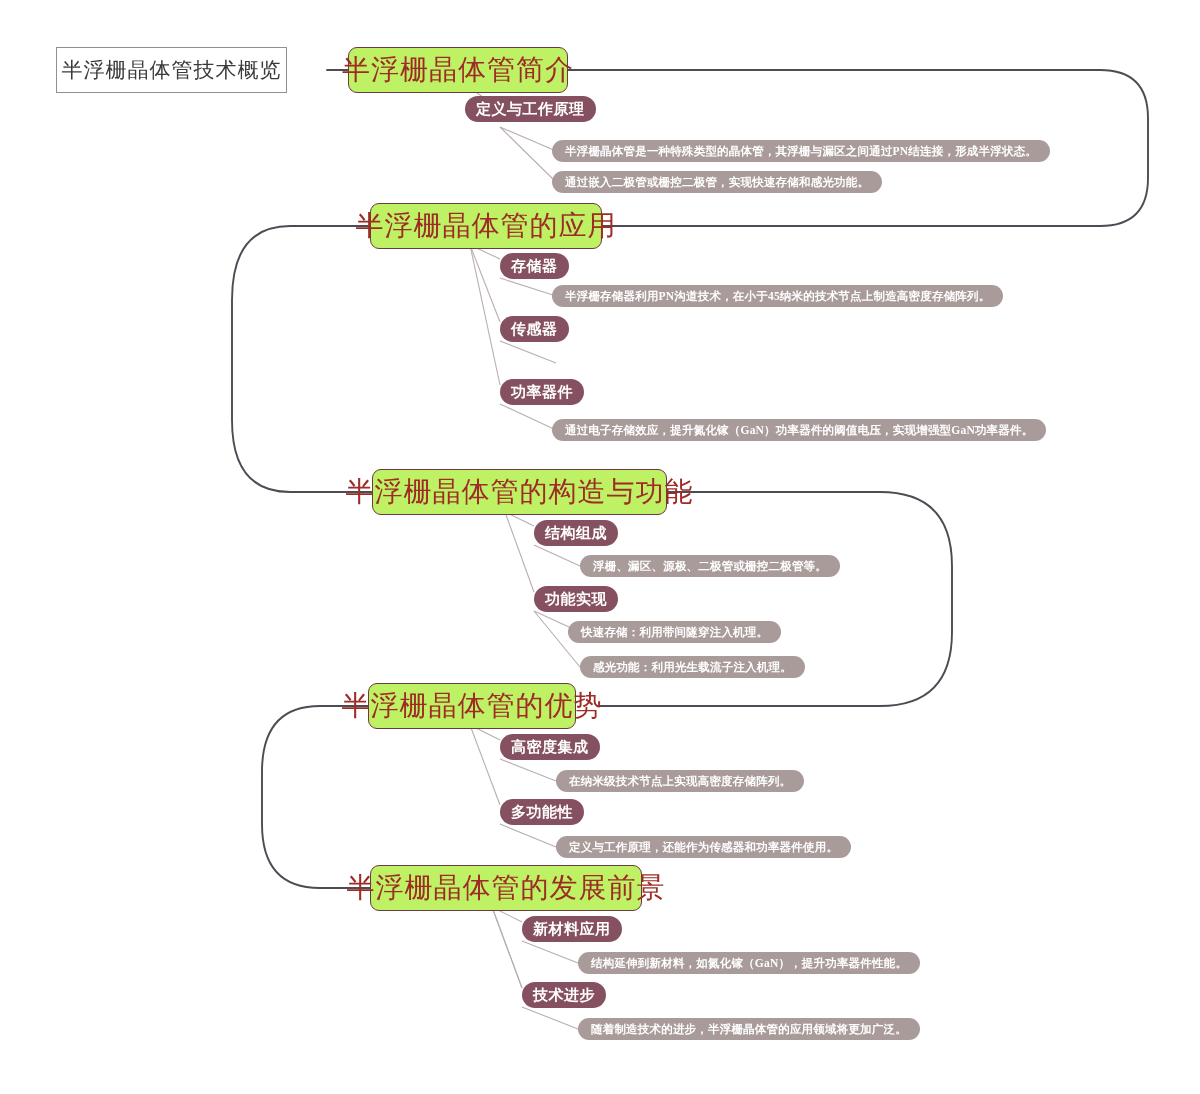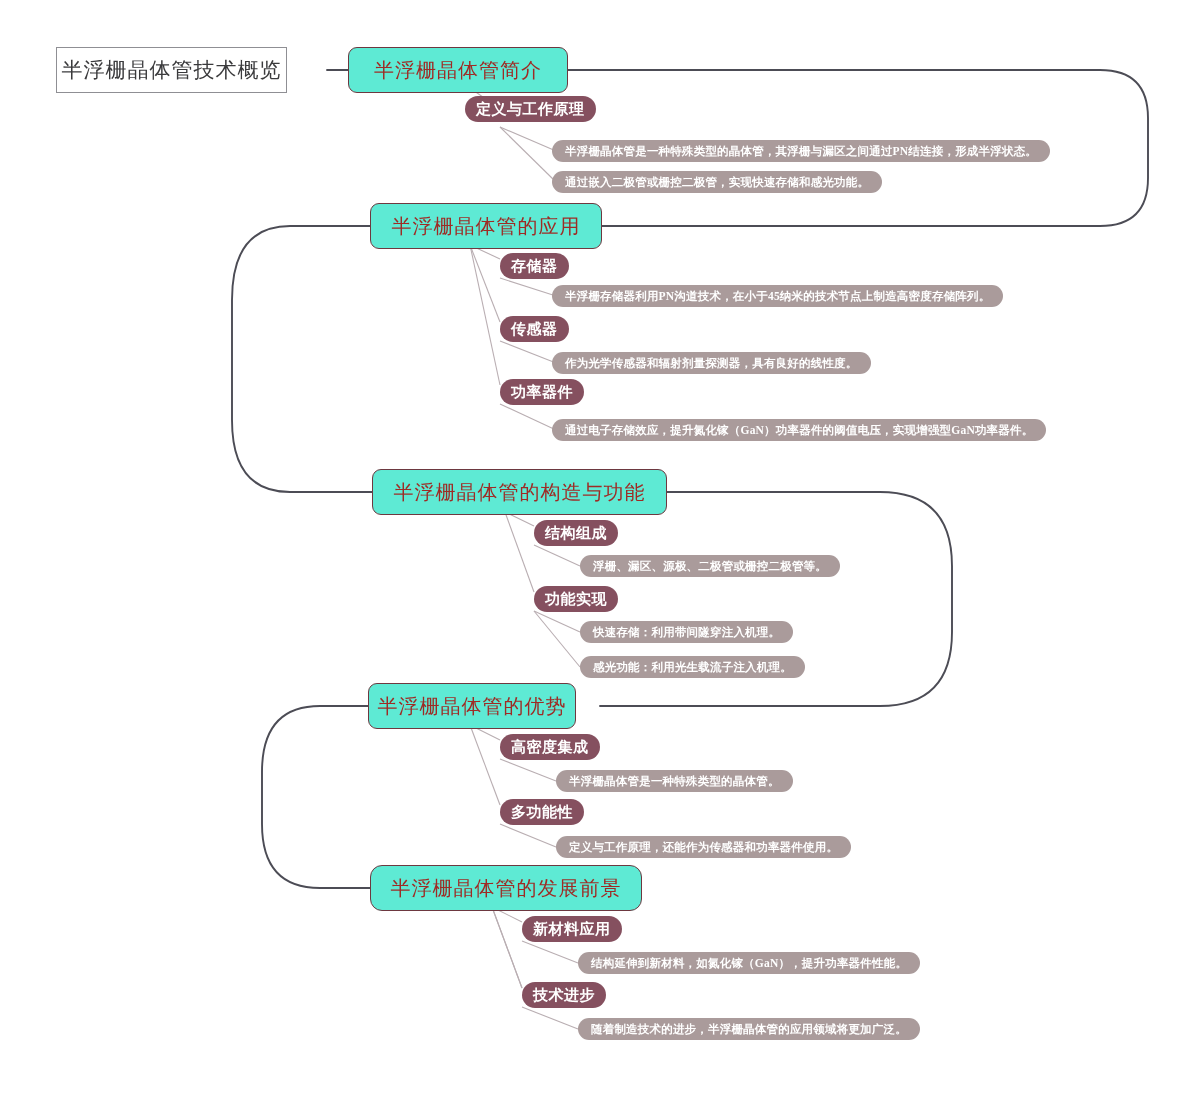--- a/index.html
+++ b/index.html
@@ -44,24 +44,24 @@
     justify-content: center;
     white-space: nowrap;
   }
 
   
   .branch-node {
     position: absolute;
     box-sizing: border-box;
     border: 1.4px solid #6d3840;
     border-radius: 9px;
-    background: #5eead4;
+    background: #bef264;
     color: #9e2b25;
     font-family: "Liberation Serif", "DejaVu Serif", serif;
-    font-size: 20px;
+    font-size: 28px;
     letter-spacing: 1px;
     display: flex;
     align-items: center;
     justify-content: center;
     white-space: nowrap;
   }
 
   
   .topic-pill {
     position: absolute;
@@ -173,66 +173,63 @@
   </div>
   <div class="topic-pill" style="left:500px; top:253px;">
     <span>存储器</span>
   </div>
   <div class="leaf-pill" style="left:552px; top:285px;">
     <span>半浮栅存储器利用PN沟道技术，在小于45纳米的技术节点上制造高密度存储阵列。</span>
   </div>
   <div class="topic-pill" style="left:500px; top:316px;">
     <span>传感器</span>
   </div>
-  <div class="leaf-pill" style="left:552px; top:352px;">
-    <span>作为光学传感器和辐射剂量探测器，具有良好的线性度。</span>
-  </div>
   <div class="topic-pill" style="left:500px; top:379px;">
     <span>功率器件</span>
   </div>
   <div class="leaf-pill" style="left:552px; top:419px;">
     <span>通过电子存储效应，提升氮化镓（GaN）功率器件的阈值电压，实现增强型GaN功率器件。</span>
   </div>
 
   <div class="branch-node" style="left:372px; top:469px; width:295px; height:46px;">
     <span>半浮栅晶体管的构造与功能</span>
   </div>
   <div class="topic-pill" style="left:534px; top:520px;">
     <span>结构组成</span>
   </div>
   <div class="leaf-pill" style="left:580px; top:555px;">
     <span>浮栅、漏区、源极、二极管或栅控二极管等。</span>
   </div>
   <div class="topic-pill" style="left:534px; top:586px;">
     <span>功能实现</span>
   </div>
-  <div class="leaf-pill" style="left:580px; top:621px;">
+  <div class="leaf-pill" style="left:568px; top:621px;">
     <span>快速存储：利用带间隧穿注入机理。</span>
   </div>
   <div class="leaf-pill" style="left:580px; top:656px;">
     <span>感光功能：利用光生载流子注入机理。</span>
   </div>
 
   <div class="branch-node" style="left:368px; top:683px; width:208px; height:46px;">
     <span>半浮栅晶体管的优势</span>
   </div>
   <div class="topic-pill" style="left:500px; top:734px;">
     <span>高密度集成</span>
   </div>
   <div class="leaf-pill" style="left:556px; top:770px;">
-    <span>半浮栅晶体管是一种特殊类型的晶体管。</span>
+    <span>在纳米级技术节点上实现高密度存储阵列。</span>
   </div>
   <div class="topic-pill" style="left:500px; top:799px;">
     <span>多功能性</span>
   </div>
   <div class="leaf-pill" style="left:556px; top:836px;">
     <span>定义与工作原理，还能作为传感器和功率器件使用。</span>
   </div>
 
-  <div class="branch-node" style="left:370px; top:865px; width:272px; height:46px;border-radius:12px;">
+  <div class="branch-node" style="left:370px; top:865px; width:272px; height:46px;">
     <span>半浮栅晶体管的发展前景</span>
   </div>
   <div class="topic-pill" style="left:522px; top:916px;">
     <span>新材料应用</span>
   </div>
   <div class="leaf-pill" style="left:578px; top:952px;">
     <span>结构延伸到新材料，如氮化镓（GaN），提升功率器件性能。</span>
   </div>
   <div class="topic-pill" style="left:522px; top:982px;">
     <span>技术进步</span>

